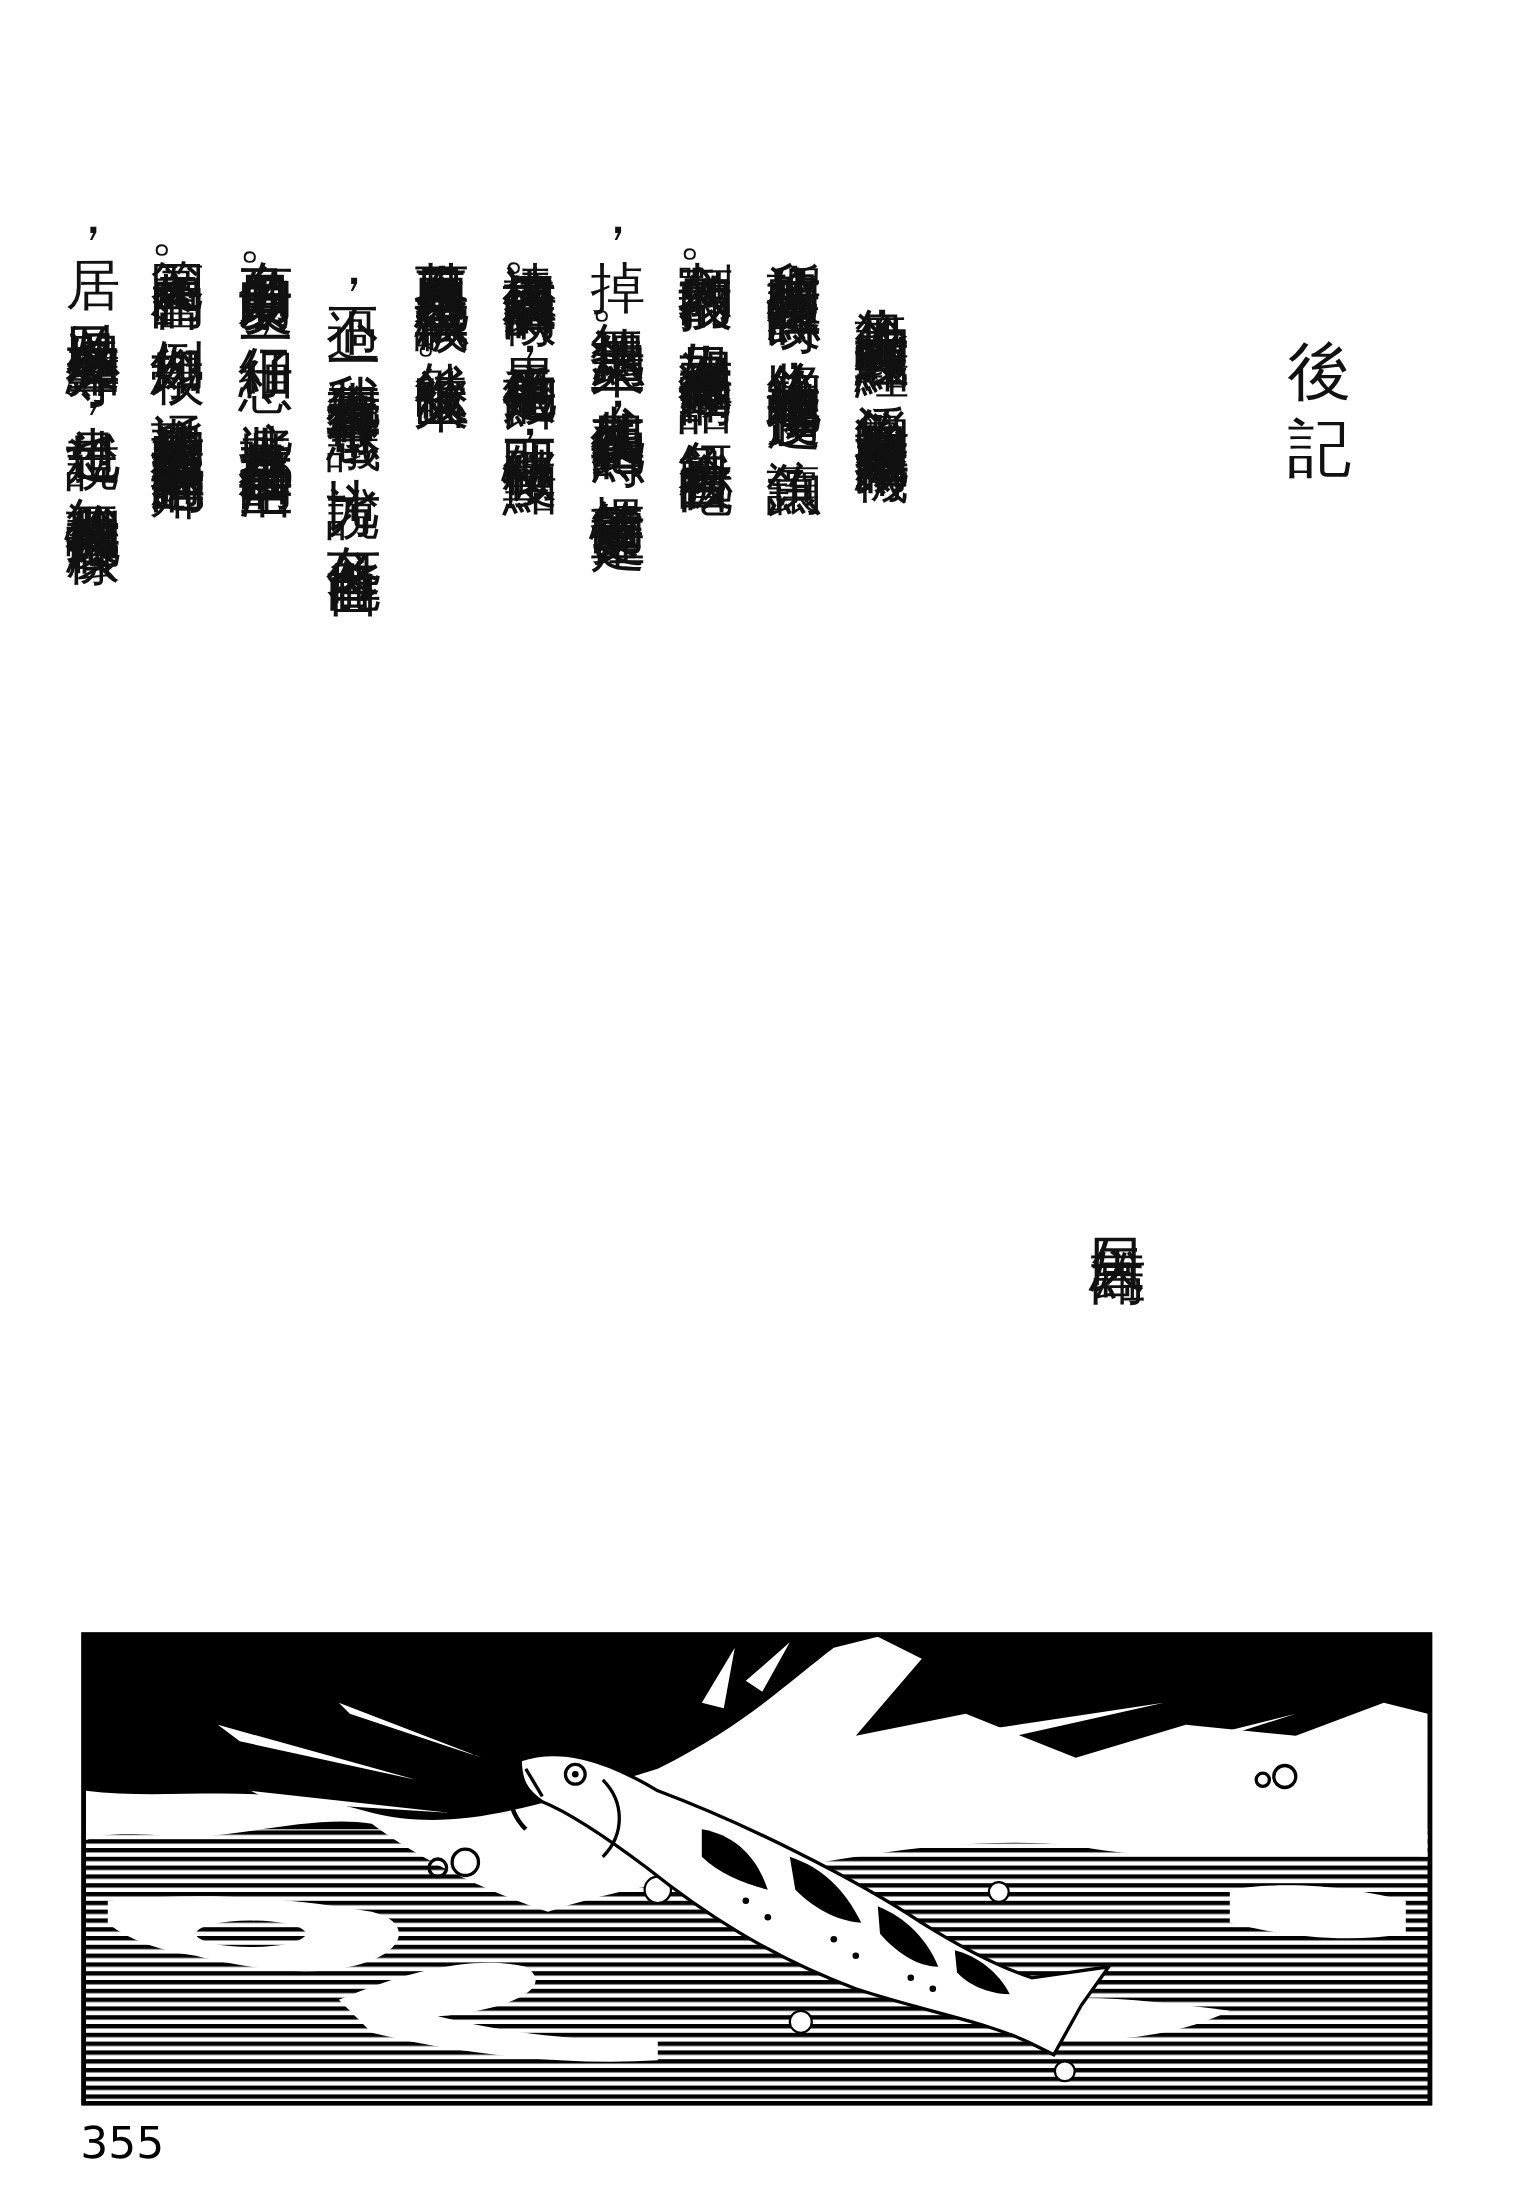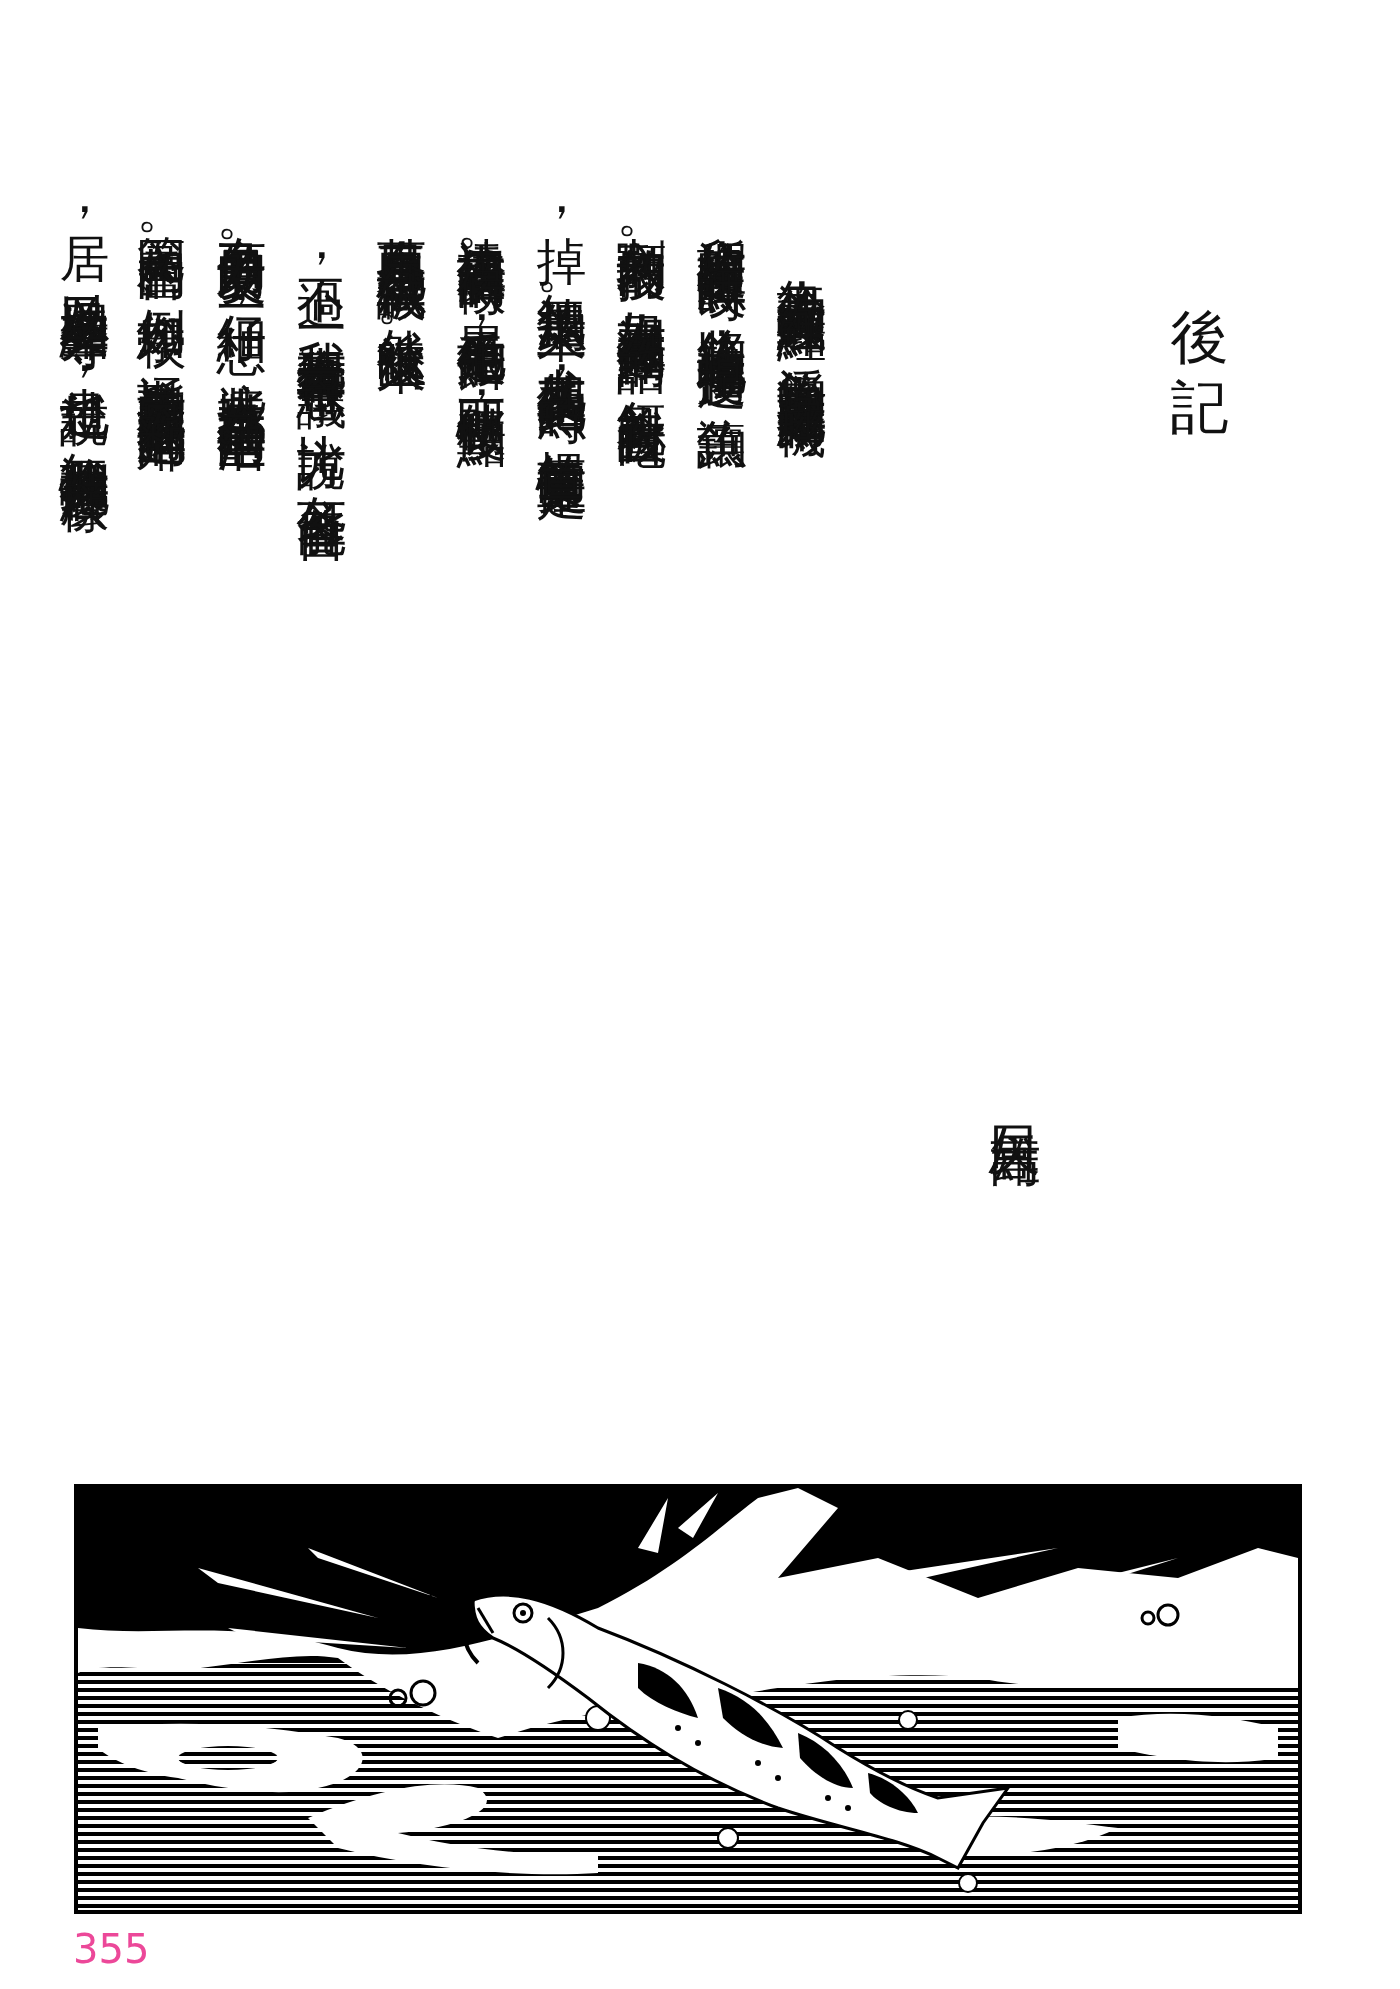--- a/index.html
+++ b/index.html
@@ -1,21 +1,21 @@
 <!DOCTYPE html>
 <html><head>
 <meta charset="utf-8">
 <style>
   html, body { margin:0; padding:0; background:#ffffff; }
   body { width:1400px; height:1989px; position:relative; overflow:hidden; font-family:"DejaVu Serif","Liberation Serif",serif; color:#111; }
   .vcol { position:absolute; top:0; width:60px; writing-mode:vertical-rl; text-orientation:upright; font-size:50px; line-height:60px; letter-spacing:3.2px; white-space:nowrap; }
   .title { position:absolute; left:1165px; top:262px; writing-mode:vertical-rl; text-orientation:upright; font-family:"DejaVu Sans","Liberation Sans",sans-serif; font-size:58px; line-height:70px; letter-spacing:68px; }
   .author { position:absolute; left:985px; top:1085px; writing-mode:vertical-rl; text-orientation:upright; font-size:52px; line-height:60px; letter-spacing:3px; }
   .illus { position:absolute; left:74px; top:1484px; width:1228px; height:430px; border:4px solid #000; box-sizing:border-box; overflow:hidden; background:#000; }
-  .pagenum { position:absolute; left:73px; top:1926px; font-family:"DejaVu Sans","Liberation Sans",sans-serif; font-size:40px; color:#ec4899; }
+  .pagenum { position:absolute; left:73px; top:1926px; font-family:"DejaVu Sans","Liberation Sans",sans-serif; font-size:40px; color:#000000; }
 </style>
 </head>
 <body>
 
 <div class="title">後記</div>
 
 <div id="cols">
   <div class="vcol" style="left:772px;top:240px">無論是釣山女鱒或紅點鮭，溪釣中最難掌握的就是揚竿時機。</div>
   <div class="vcol" style="left:692px;top:197px">所謂的揚竿便是在魚咬餌時，將釣竿迅速地小幅度揚起，讓魚鉤</div>
   <div class="vcol" style="left:612px;top:197px">刺入顎部的技巧。如果沒有做這個動作的話，魚餌就會被白白吃</div>

